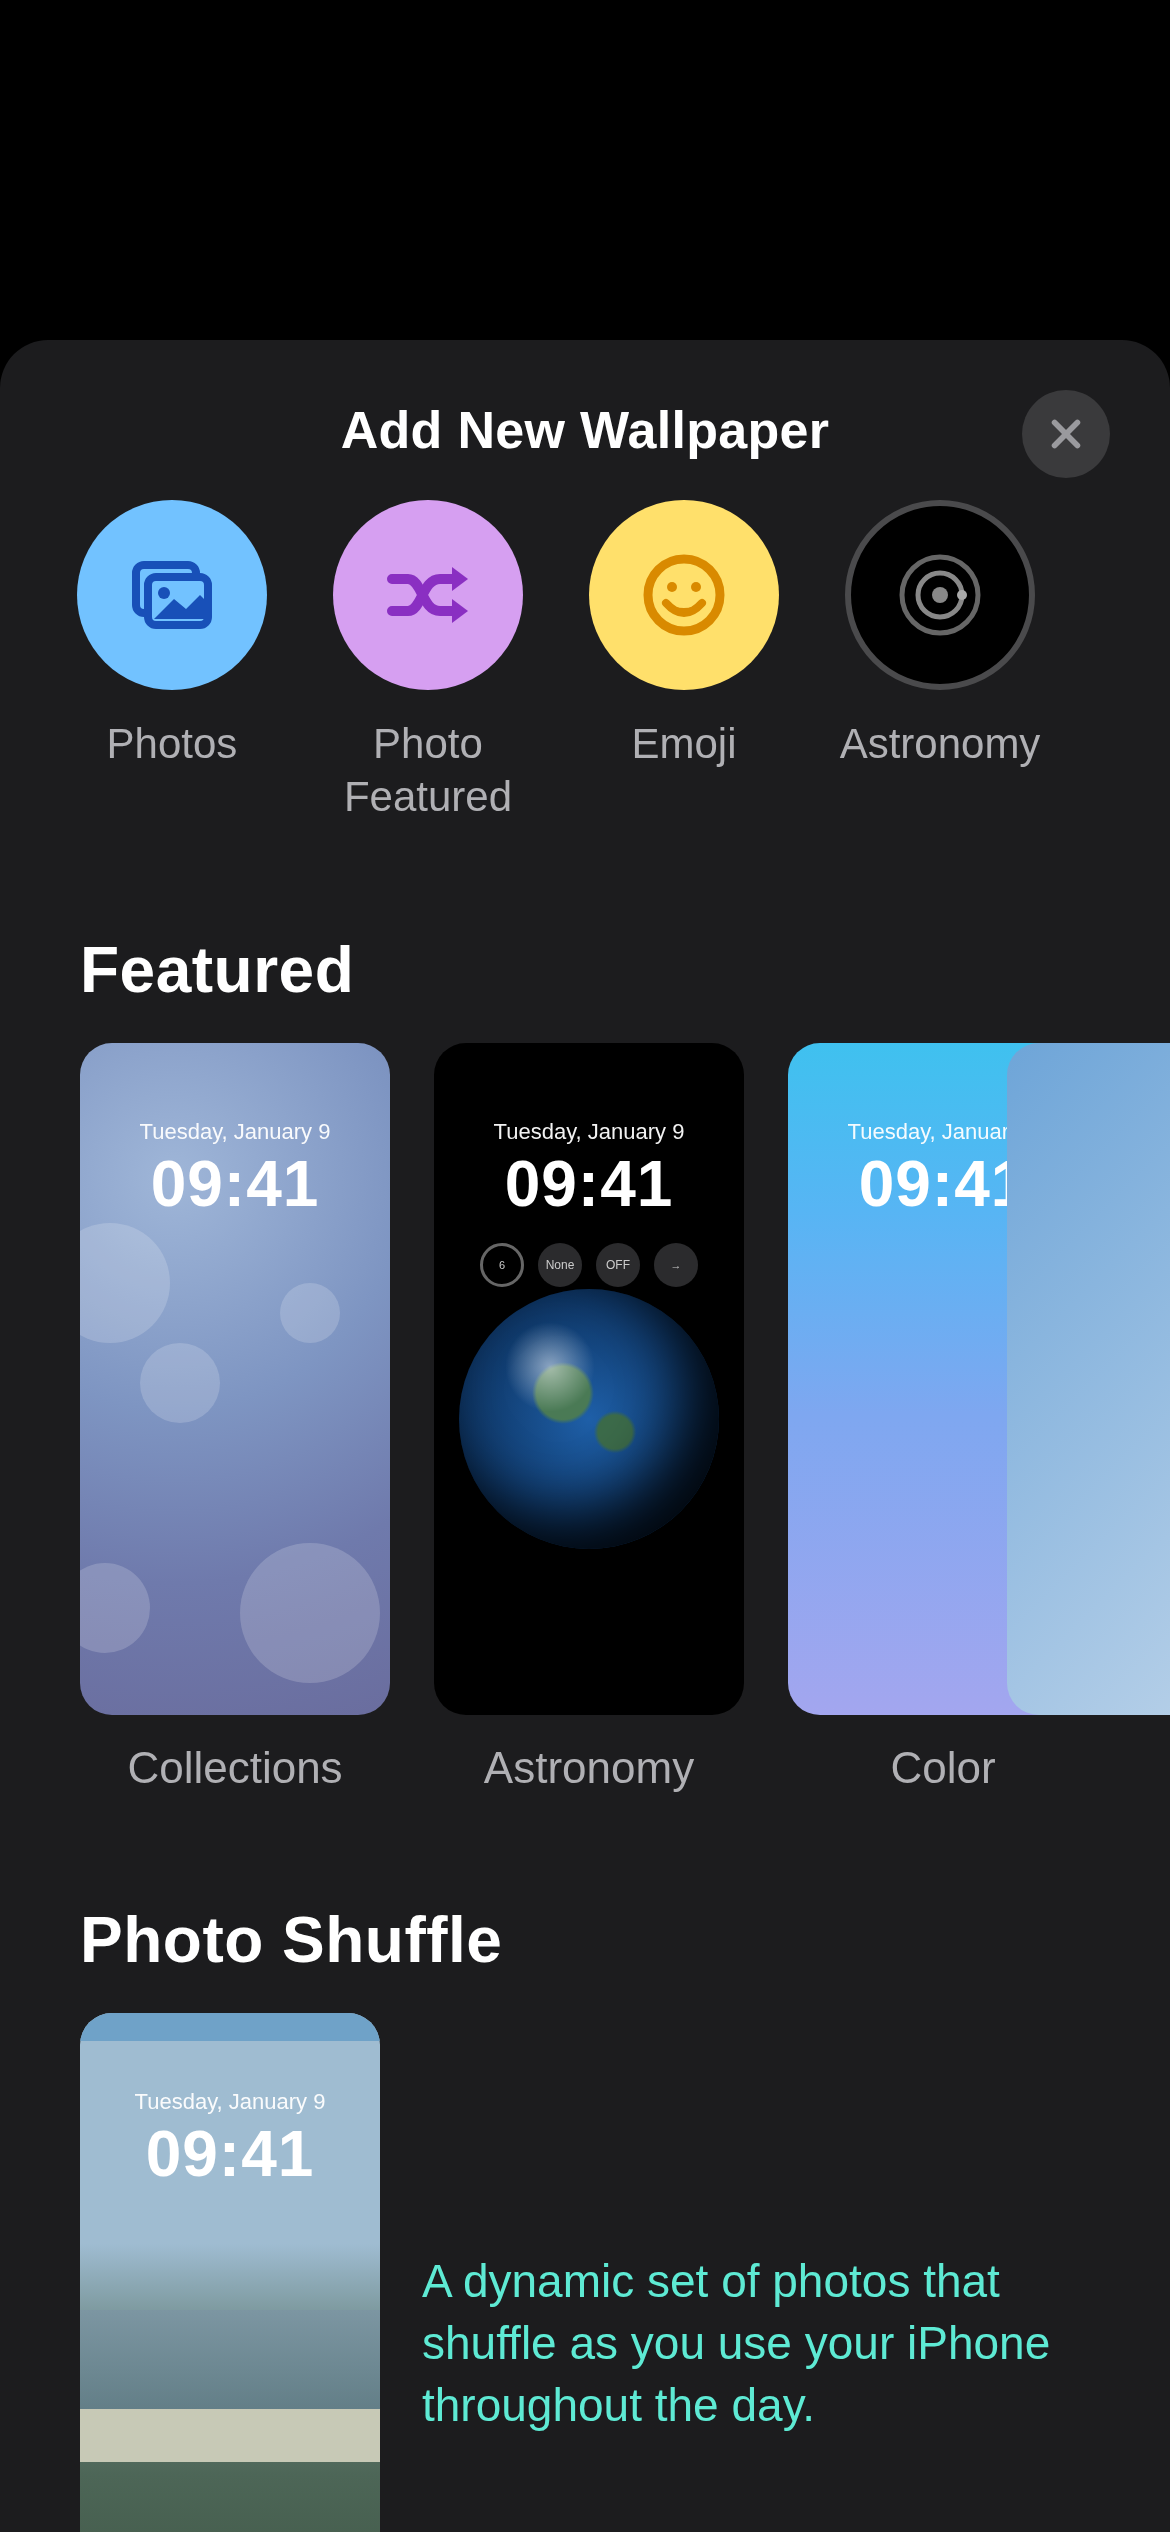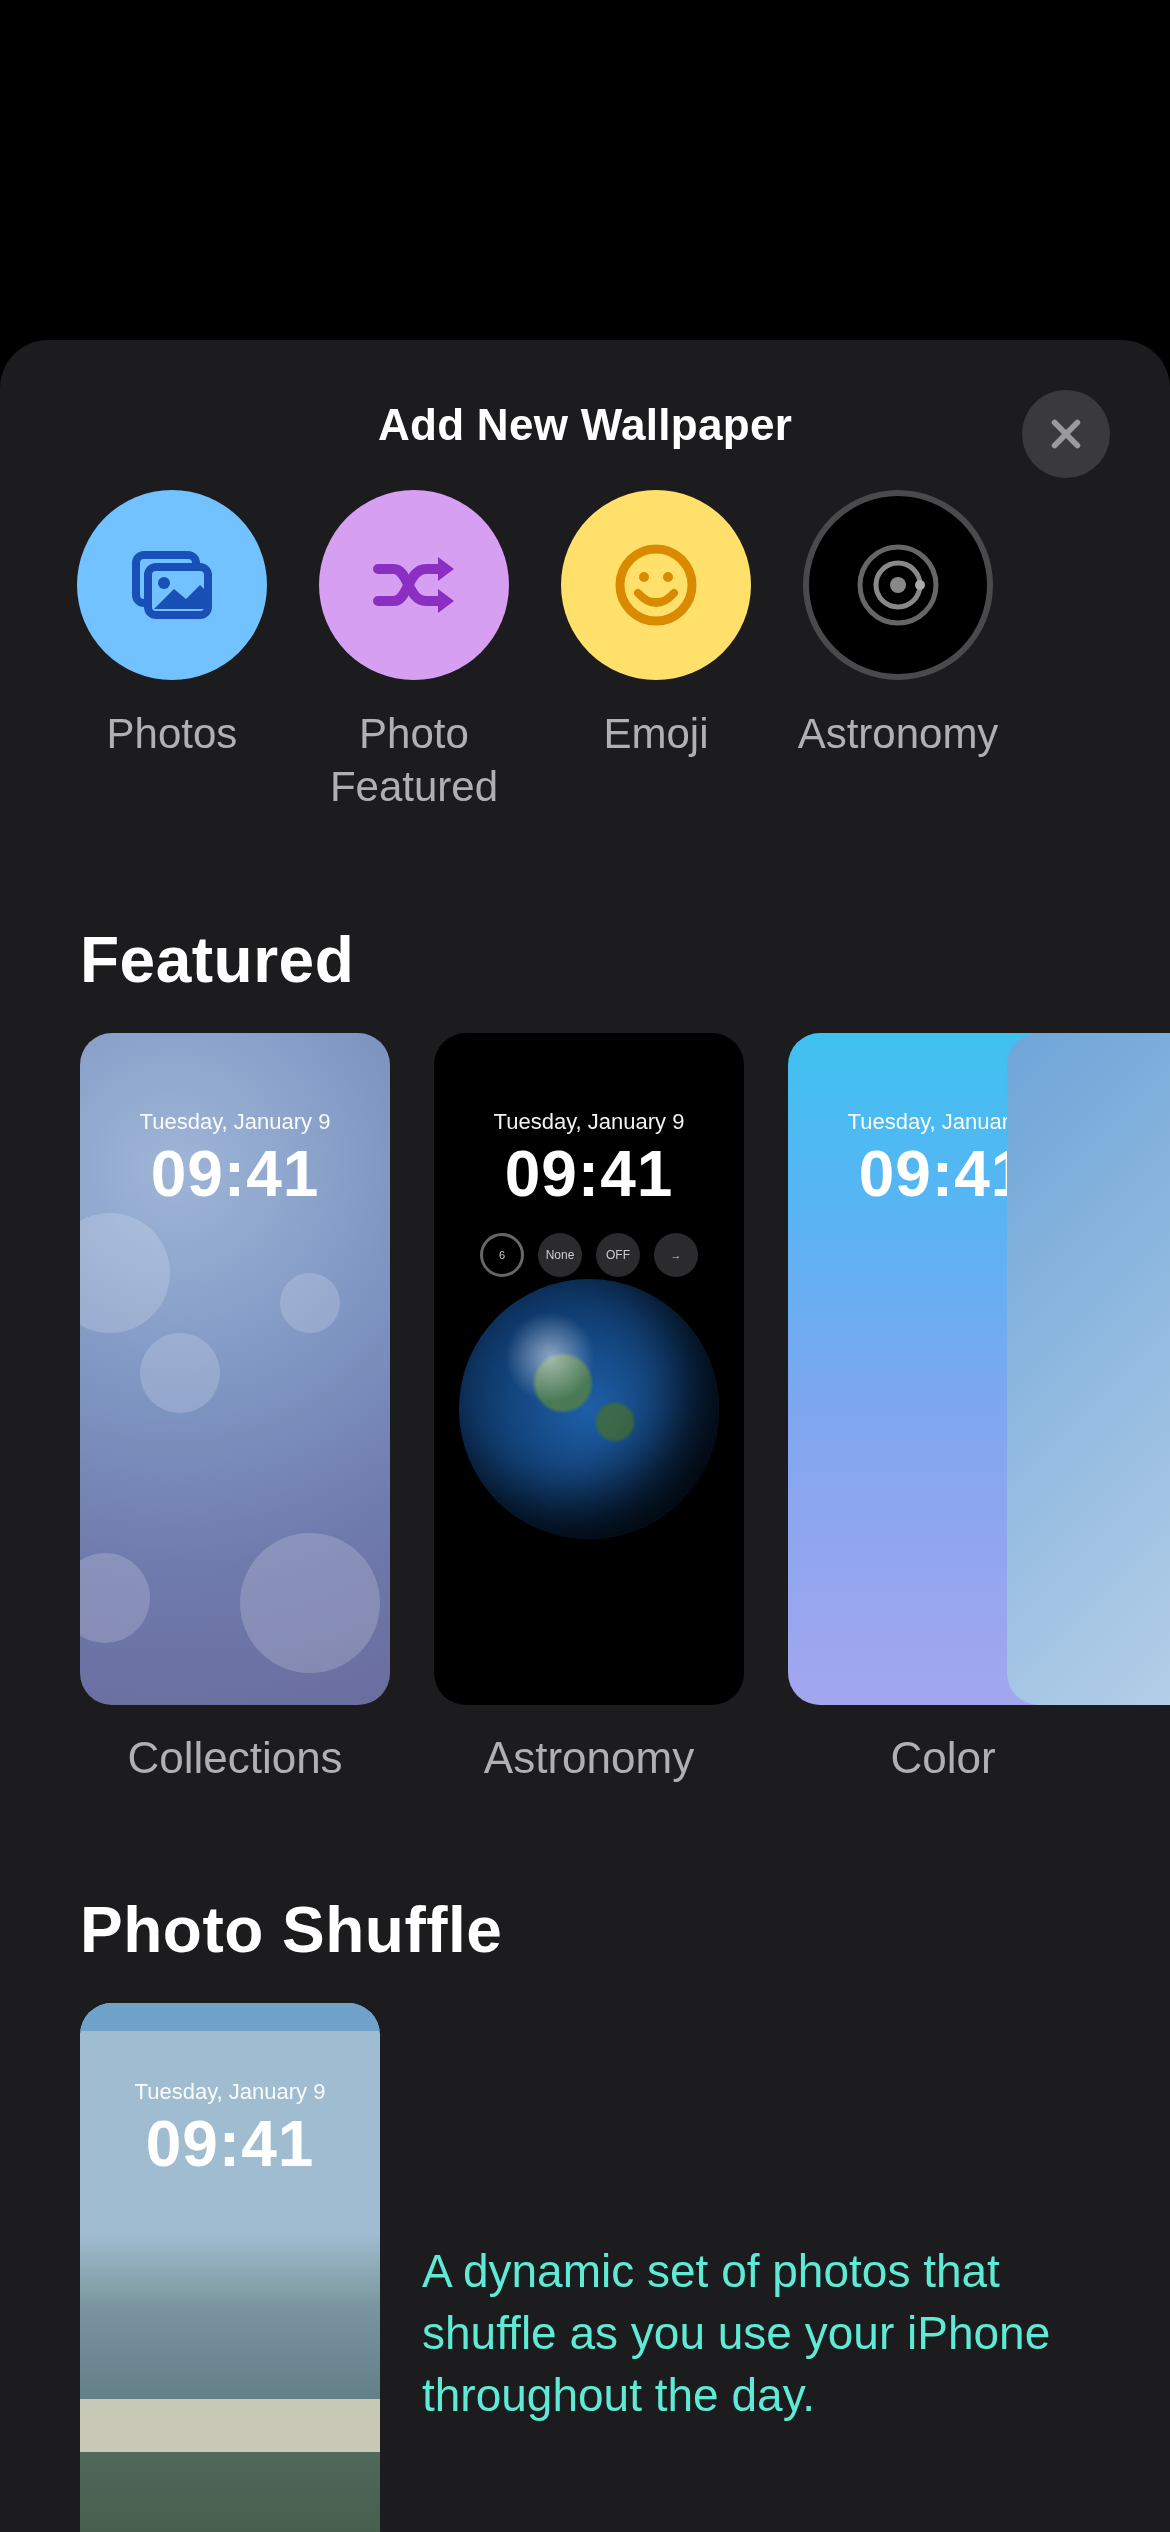--- a/index.html
+++ b/index.html
@@ -4,29 +4,29 @@
 <style>
 * { margin:0; padding:0; box-sizing:border-box; -webkit-font-smoothing:antialiased; }
 html,body { width:1170px; height:2532px; background:#000; font-family:-apple-system,"SF Pro Display","Helvetica Neue",Arial,sans-serif; color:#fff; overflow:hidden; }
 
 .sheet {
   position:absolute; left:0; right:0; top:340px; bottom:0;
   background:#1c1c1e; border-radius:48px 48px 0 0; padding:0; overflow:hidden;
 }
 
 .sheet-header { position:relative; padding:60px 40px 40px 40px; text-align:center; }
-.sheet-title { font-size:44px; font-weight:700; letter-spacing:.3px; }
+.sheet-title { font-size:52px; font-weight:700; letter-spacing:.3px; }
 .close-btn {
   position:absolute; right:60px; top:50px; width:88px; height:88px; border-radius:50%;
   background:#3a3a3c; display:flex; align-items:center; justify-content:center; cursor:pointer;
 }
 .close-x { width:38px; height:38px; }
 .close-x line { stroke:#9a9a9e; stroke-width:6; stroke-linecap:round; }
 
-.cat-row { display:flex; gap:42px; padding-left:72px; padding-right:0; overflow:hidden; }
+.cat-row { display:flex; gap:56px; padding-left:72px; padding-right:0; overflow:hidden; }
 .cat { display:flex; flex-direction:column; align-items:center; width:200px; flex:0 0 200px; }
 .cat-circle { width:190px; height:190px; border-radius:50%; display:flex; align-items:center; justify-content:center; }
 .cat-label { margin-top:28px; font-size:42px; color:#b0b0b4; text-align:center; line-height:1.25; }
 .photos-bg { background:#72c2ff; }
 .shuffle-bg { background:#d69ff1; }
 .emoji-bg { background:#ffe06b; }
 .weather-bg { background:#3a7de4; }
 .astro-bg { background:#000; border:6px solid #4a4a4c; }
 
 .cat svg { width:100px; height:100px; }

